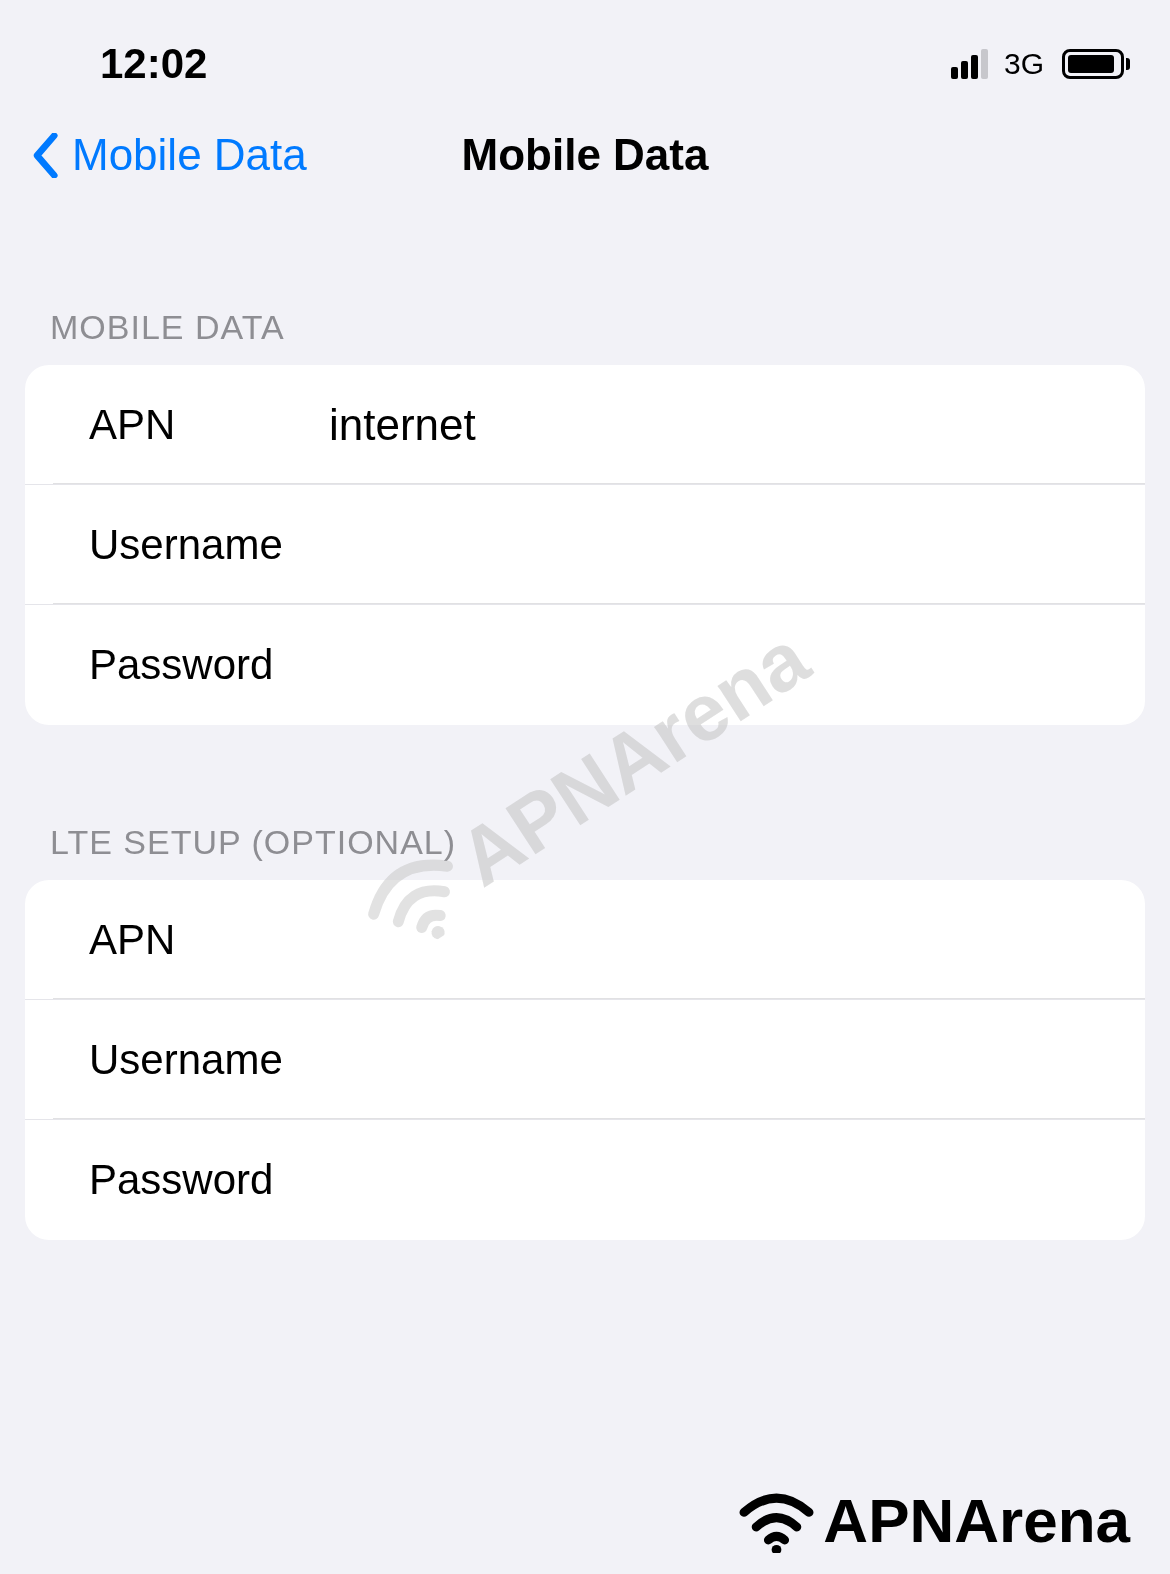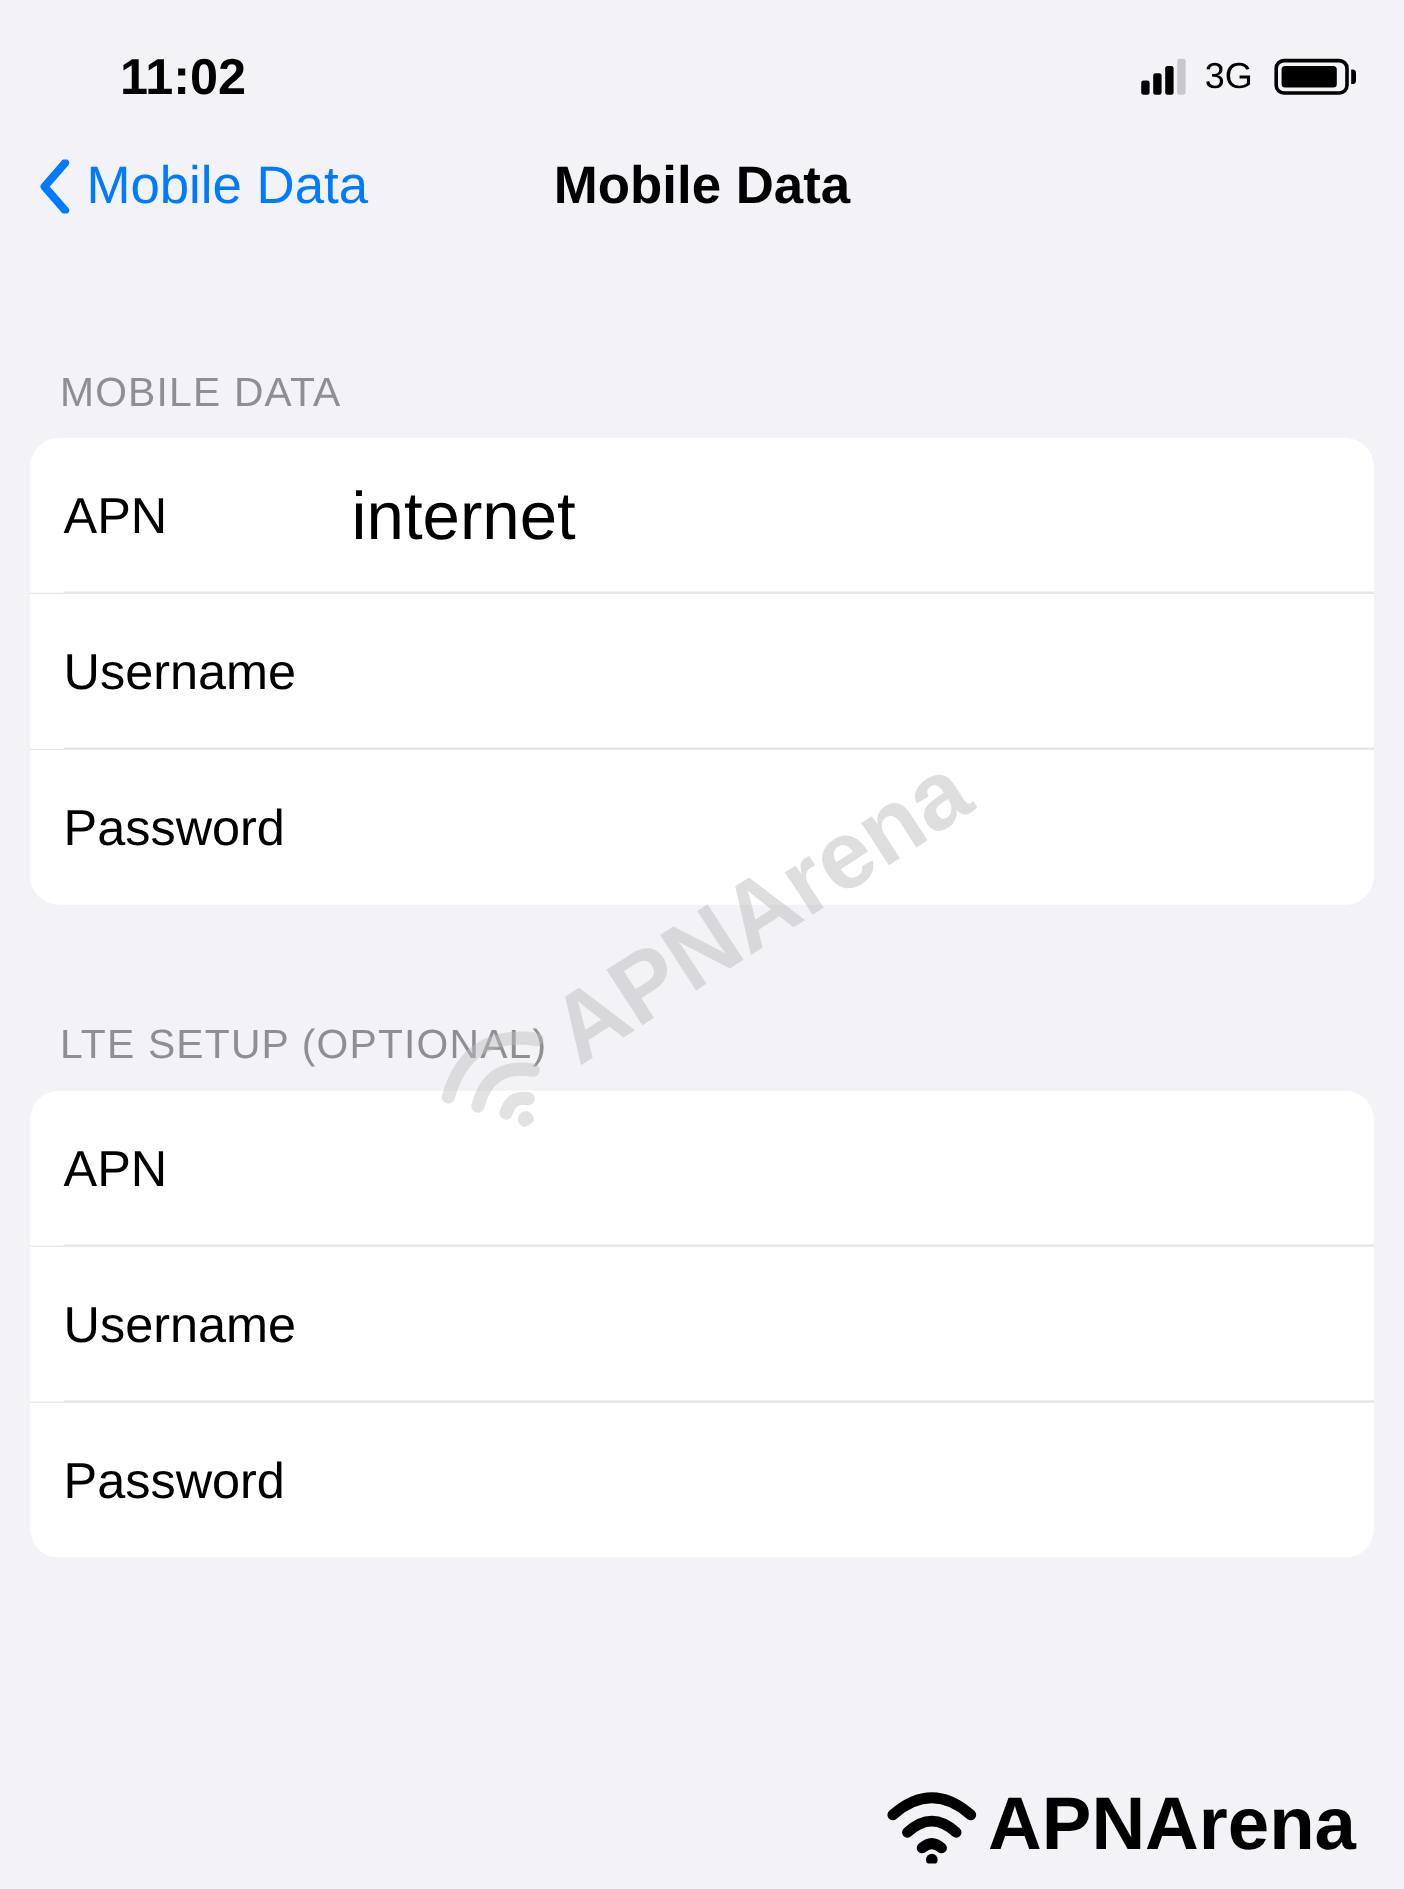--- a/index.html
+++ b/index.html
@@ -142,25 +142,26 @@
       background-color: #e1e1e3;
     }
     .settings-row {
       border-bottom: none;
     }
     .row-label {
       font-size: 42px;
       color: #000;
       width: 240px;
       flex-shrink: 0;
+      margin-left: 36px;
     }
     .row-input {
       border: none;
       outline: none;
-      font-size: 56px;
+      font-size: 44px;
       color: #000;
       flex: 1;
       background: transparent;
       font-family: inherit;
     }
     .watermark {
       position: absolute;
       left: 50%;
       top: 790px;
       transform: translate(-50%, -50%) rotate(-33deg);
@@ -192,21 +193,21 @@
     }
     .bottom-logo-wifi {
       width: 85px;
       height: 65px;
     }
   </style>
 </head>
 <body>
 
 <div class="status-bar">
-  <div class="status-time">11:02</div>
+  <div class="status-time">12:02</div>
   <div class="status-right">
     <div class="signal-bars">
       <div class="signal-bar"></div>
       <div class="signal-bar"></div>
       <div class="signal-bar"></div>
       <div class="signal-bar"></div>
     </div>
     <div class="network-type">3G</div>
     <div class="battery">
       <div class="battery-body">

